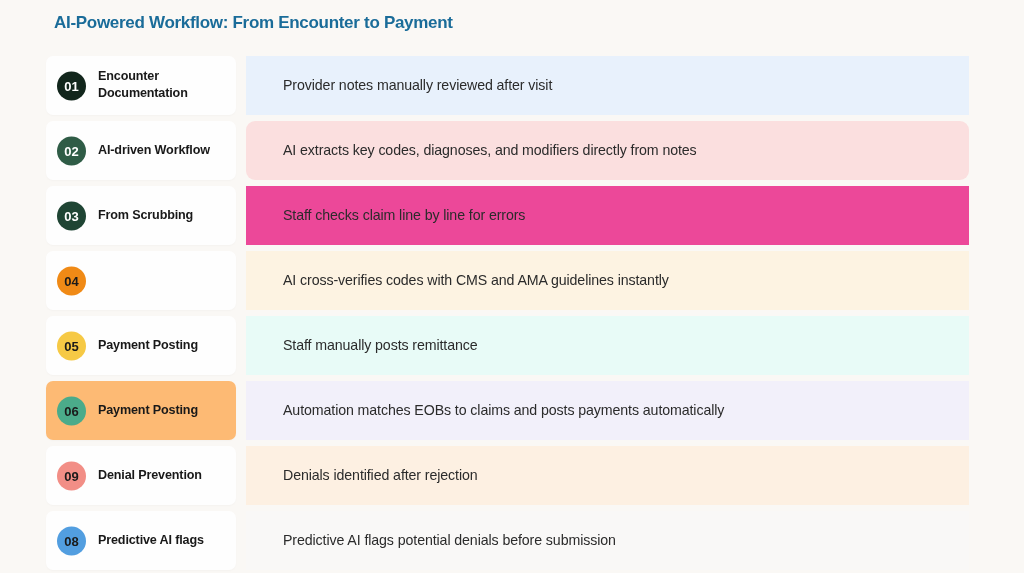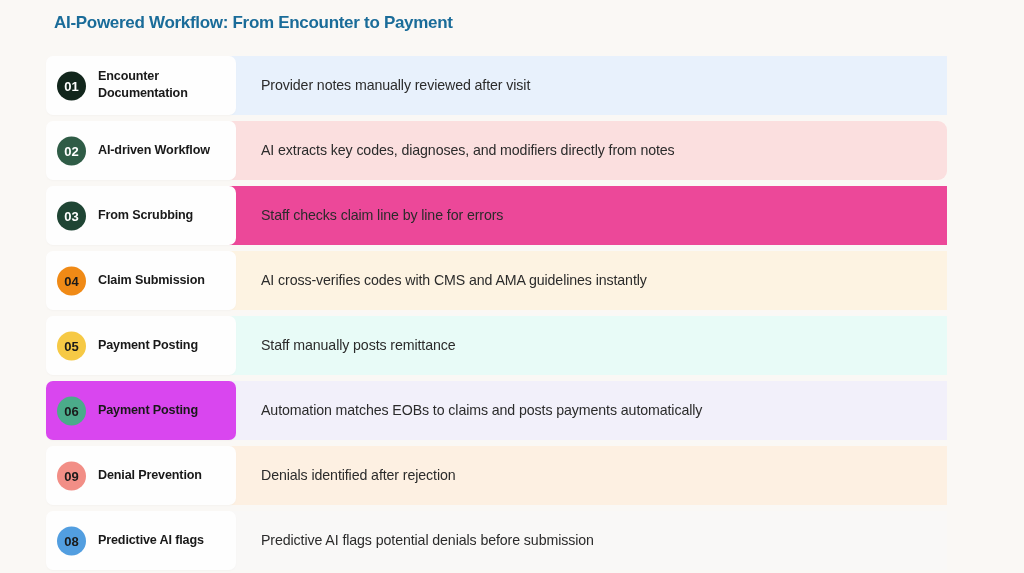--- a/index.html
+++ b/index.html
@@ -75,21 +75,21 @@
     font-weight: bold;
     color: #191919;
     line-height: 1.42;
     letter-spacing: -0.15px;
     width: 132px;
   }
 
   
   .detail {
     position: absolute;
-    left: 224px;
+    left: 246px;
     width: 723px;
     height: 100%;
     display: flex;
     align-items: center;
   }
   .detail-text {
     font-size: 14.2px;
     color: #2b2b2b;
     padding-left: 37px;
     letter-spacing: -0.1px;
@@ -130,37 +130,36 @@
         <div class="badge" style="background: rgb(31, 69, 52); color: rgb(255, 255, 255);">03</div>
         <div class="step-label">From Scrubbing</div>
       </div>
     </div>
     <div class="row" style="top: 195px; height: 59px;">
       <div class="detail" style="background: rgb(253, 243, 226);">
         <div class="detail-text">AI cross-verifies codes with CMS and AMA guidelines instantly</div>
       </div>
       <div class="step-card" style="background: rgb(254, 254, 254);">
         <div class="badge" style="background: rgb(240, 138, 22); color: rgb(26, 26, 26);">04</div>
-        <div class="step-label">Claim Submission</div>
       </div>
     </div>
     <div class="row" style="top: 260px; height: 59px;">
       <div class="detail" style="background: rgb(232, 251, 247);">
         <div class="detail-text">Staff manually posts remittance</div>
       </div>
       <div class="step-card" style="background: rgb(254, 254, 254);">
         <div class="badge" style="background: rgb(246, 201, 69); color: rgb(26, 26, 26);">05</div>
         <div class="step-label">Payment Posting</div>
       </div>
     </div>
     <div class="row" style="top: 325px; height: 59px;">
       <div class="detail" style="background: rgb(242, 240, 250);">
         <div class="detail-text">Automation matches EOBs to claims and posts payments automatically</div>
       </div>
-      <div class="step-card" style="background: #d946ef; text-decoration: underline;">
+      <div class="step-card" style="background: #fdba74; text-decoration: underline;">
         <div class="badge" style="background: rgb(75, 171, 138); color: rgb(26, 26, 26);">06</div>
         <div class="step-label">Payment Posting</div>
       </div>
     </div>
     <div class="row" style="top: 390px; height: 59px;">
       <div class="detail" style="background: rgb(253, 240, 226); align-items: center;">
         <div class="detail-text">Denials identified after rejection</div>
       </div>
       <div class="step-card" style="background: rgb(254, 254, 254);">
         <div class="badge" style="background: rgb(242, 142, 134); color: rgb(26, 26, 26);">09</div>

